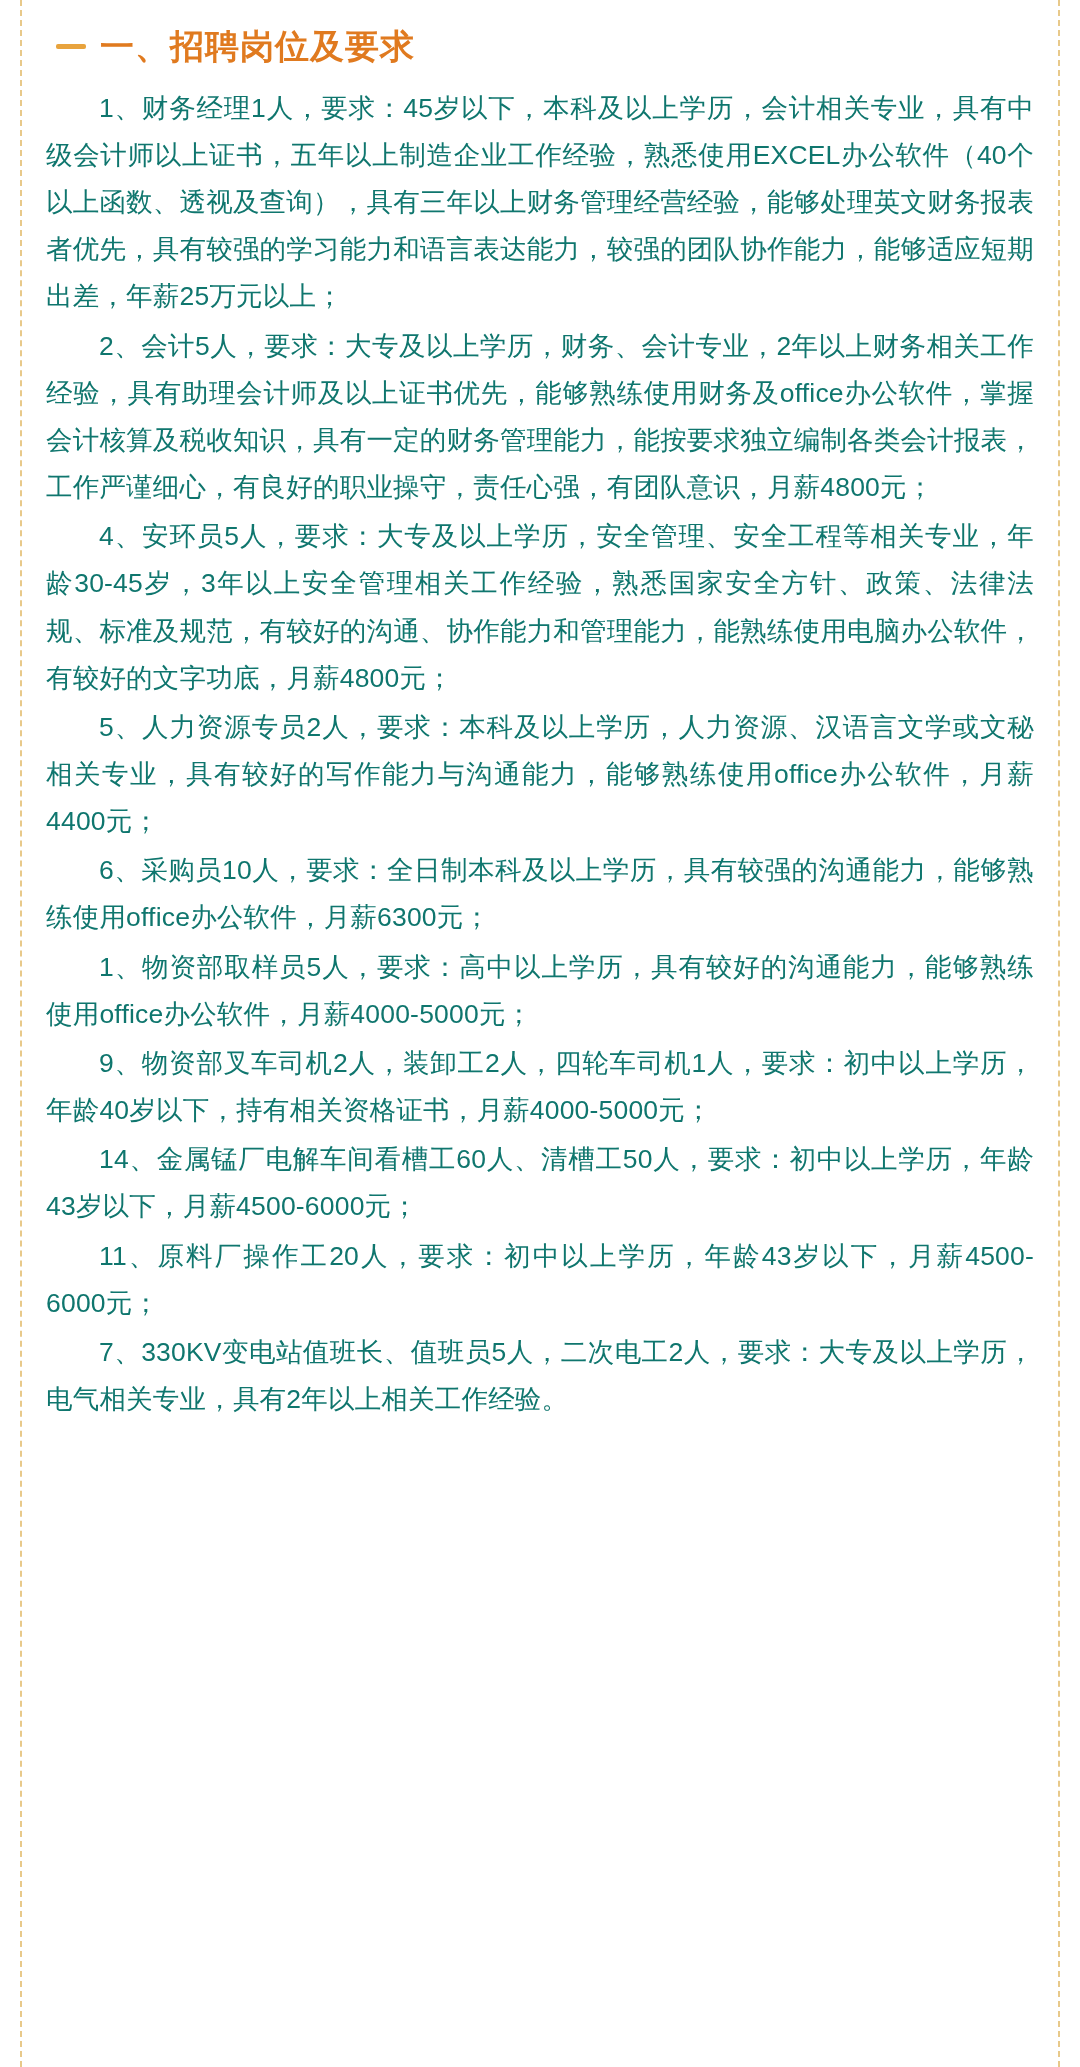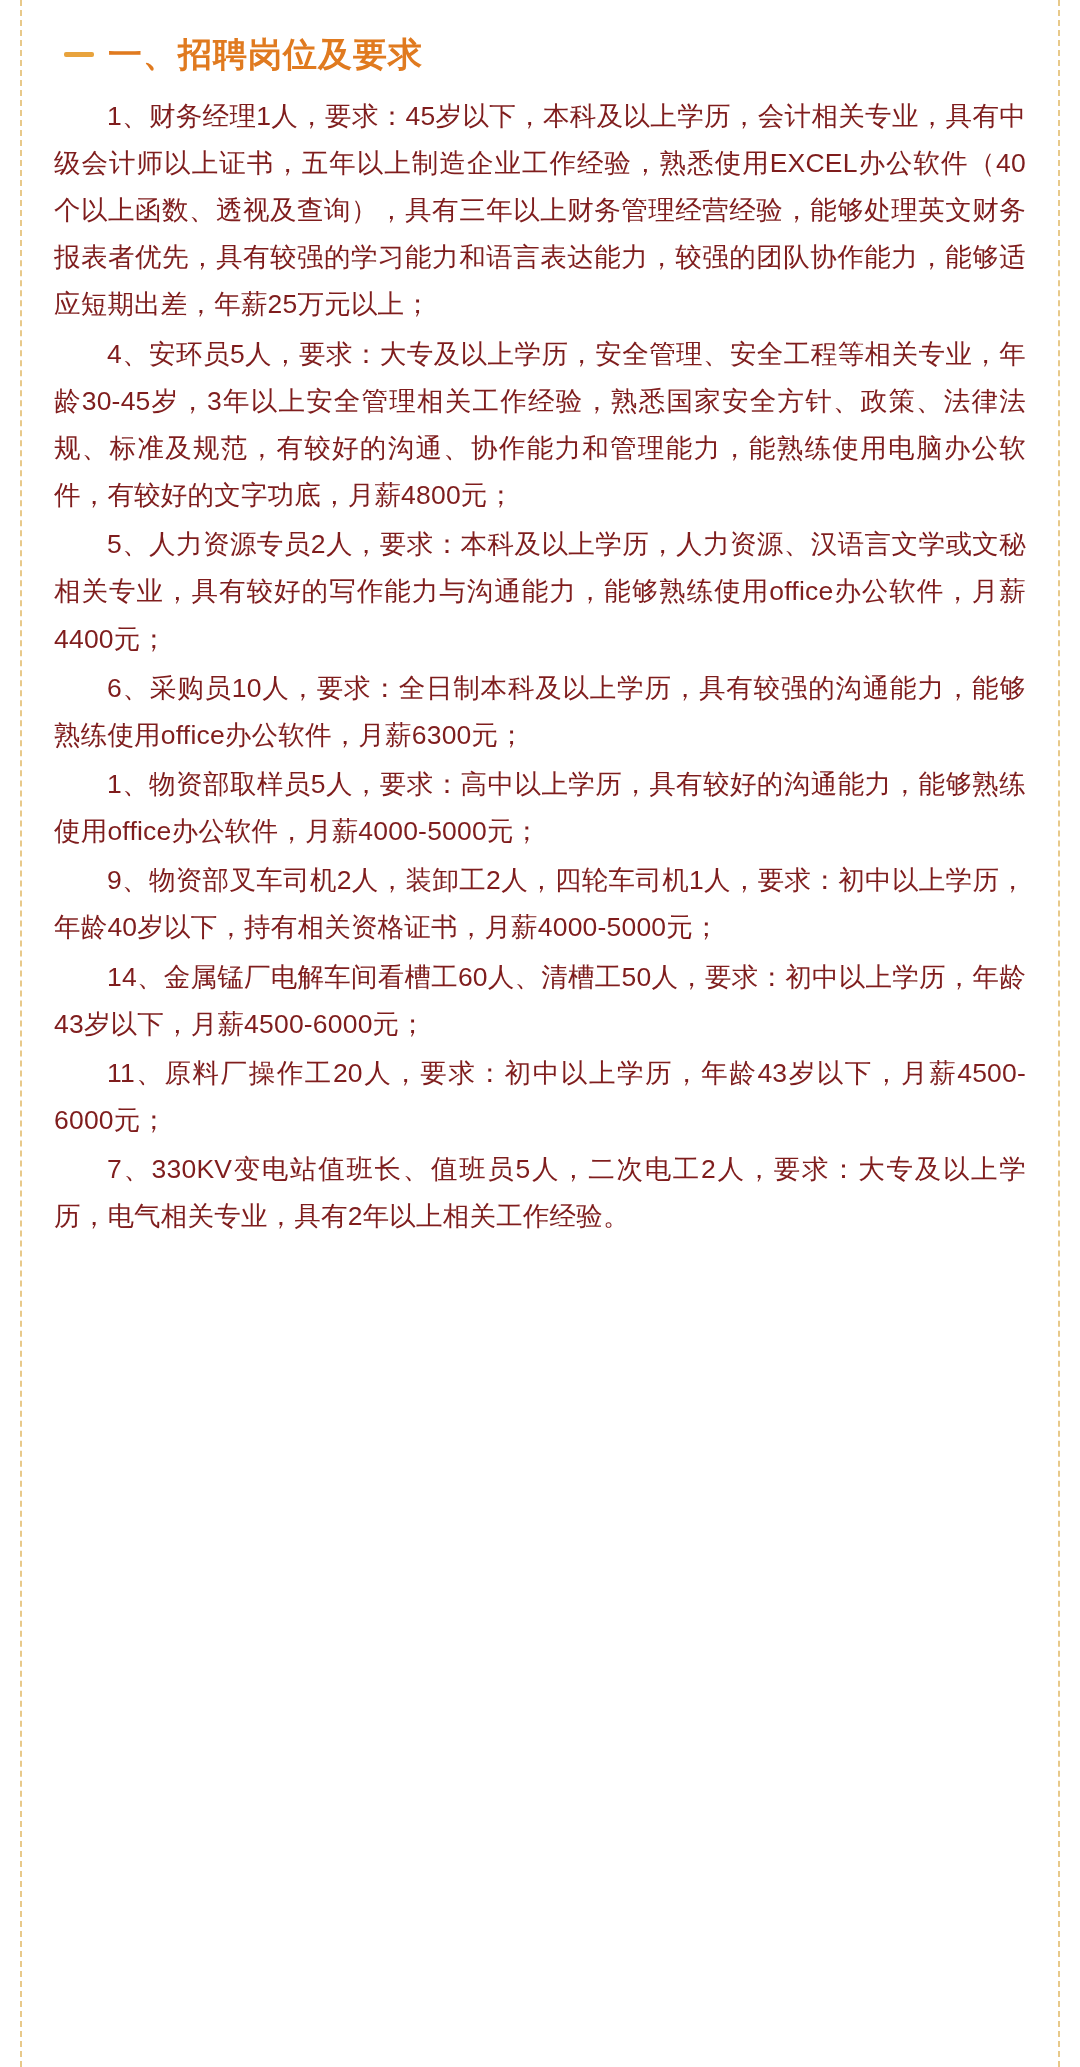--- a/index.html
+++ b/index.html
@@ -12,21 +12,21 @@
     height: 2067px;
     font-family: "Liberation Sans", "DejaVu Sans", sans-serif;
     color: #1a1a1a;
     overflow: hidden;
   }
   .page {
     position: relative;
     width: 1080px;
     height: 2067px;
     box-sizing: border-box;
-    padding: 8px;
+    padding: 0;
     background: #ffffff;
   }
   
   .guide {
     position: absolute;
     top: 0;
     bottom: 0;
     width: 0;
     border-left: 2px dashed #e8c98a;
   }
@@ -62,40 +62,41 @@
     white-space: nowrap;
   }
 
   .body-text p {
     margin: 0 0 2px 0;
     font-size: 26.5px;
     line-height: 1.78;
     text-align: justify;
     text-justify: inter-ideograph;
     text-indent: 2em;
-    color: #7f1d1d;
+    color: #0f766e;
     letter-spacing: 0.2px;
   }
 </style>
 </head>
 <body>
 
 <div class="page">
   <div class="guide left"></div>
   <div class="guide right"></div>
 
   <div class="content">
 
     <div class="heading">
       <span class="bar"></span>
       <span class="htext">一、招聘岗位及要求</span>
     </div>
 
     <div class="body-text">
       <p>1、财务经理1人，要求：45岁以下，本科及以上学历，会计相关专业，具有中级会计师以上证书，五年以上制造企业工作经验，熟悉使用EXCEL办公软件（40个以上函数、透视及查询），具有三年以上财务管理经营经验，能够处理英文财务报表者优先，具有较强的学习能力和语言表达能力，较强的团队协作能力，能够适应短期出差，年薪25万元以上；</p>
+      <p>2、会计5人，要求：大专及以上学历，财务、会计专业，2年以上财务相关工作经验，具有助理会计师及以上证书优先，能够熟练使用财务及office办公软件，掌握会计核算及税收知识，具有一定的财务管理能力，能按要求独立编制各类会计报表，工作严谨细心，有良好的职业操守，责任心强，有团队意识，月薪4800元；</p>
       <p>4、安环员5人，要求：大专及以上学历，安全管理、安全工程等相关专业，年龄30-45岁，3年以上安全管理相关工作经验，熟悉国家安全方针、政策、法律法规、标准及规范，有较好的沟通、协作能力和管理能力，能熟练使用电脑办公软件，有较好的文字功底，月薪4800元；</p>
       <p>5、人力资源专员2人，要求：本科及以上学历，人力资源、汉语言文学或文秘相关专业，具有较好的写作能力与沟通能力，能够熟练使用office办公软件，月薪4400元；</p>
       <p>6、采购员10人，要求：全日制本科及以上学历，具有较强的沟通能力，能够熟练使用office办公软件，月薪6300元；</p>
       <p>1、物资部取样员5人，要求：高中以上学历，具有较好的沟通能力，能够熟练使用office办公软件，月薪4000-5000元；</p>
       <p>9、物资部叉车司机2人，装卸工2人，四轮车司机1人，要求：初中以上学历，年龄40岁以下，持有相关资格证书，月薪4000-5000元；</p>
       <p>14、金属锰厂电解车间看槽工60人、清槽工50人，要求：初中以上学历，年龄43岁以下，月薪4500-6000元；</p>
       <p>11、原料厂操作工20人，要求：初中以上学历，年龄43岁以下，月薪4500-6000元；</p>
       <p>7、330KV变电站值班长、值班员5人，二次电工2人，要求：大专及以上学历，电气相关专业，具有2年以上相关工作经验。</p>
     </div>
 

